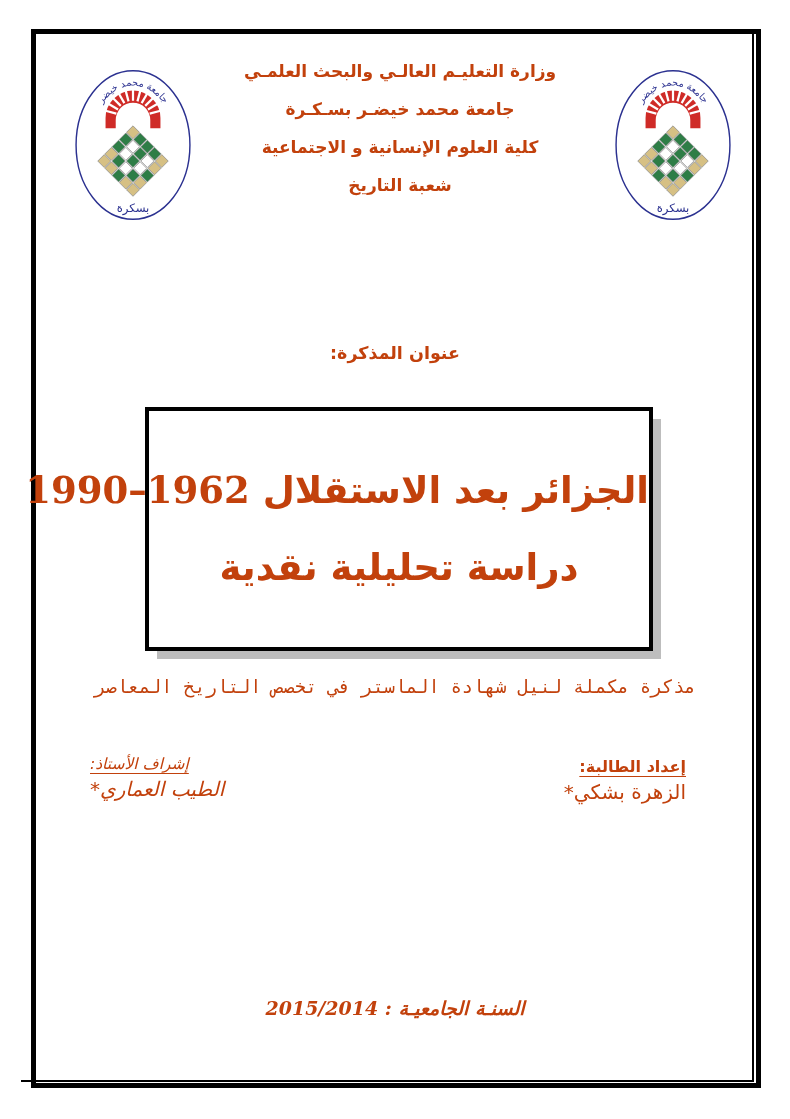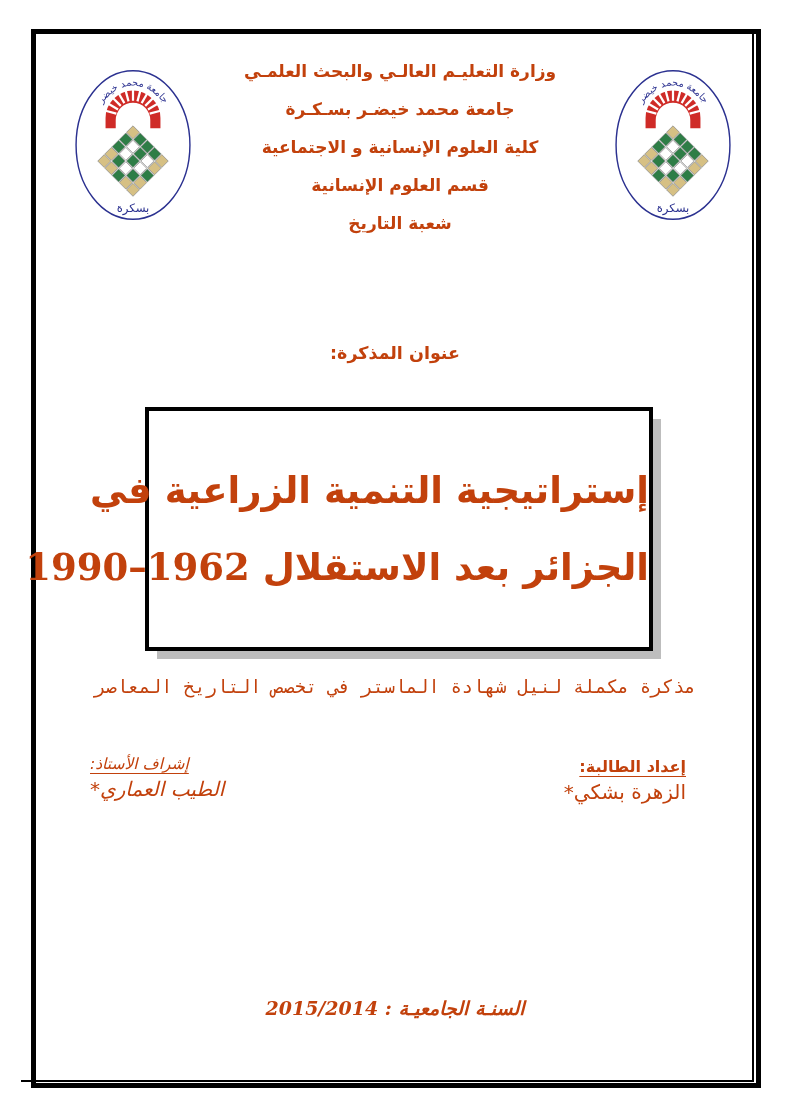--- a/index.html
+++ b/index.html
@@ -125,29 +125,28 @@
   </svg>
 
   <svg class="logo logo-right" viewBox="0 0 120 153">
     <use href="#uni-logo"></use>
   </svg>
 
   <div class="header-text" dir="rtl">
     <div class="header-line">وزارة التعليـم العالـي والبحث العلمـي</div>
     <div class="header-line">جامعة محمد خيضـر بسـكـرة</div>
     <div class="header-line">كلية العلوم الإنسانية و الاجتماعية</div>
-    <div class="header-line">قسم العلوم الإنسانية</div>
     <div class="header-line">شعبة التاريخ</div>
   </div>
 
   <div class="title-label" dir="rtl">عنوان المذكرة:</div>
 
   <div class="title-box" dir="rtl">
-    <div class="title-line">إستراتيجية التنمية الزراعية في</div>
     <div class="title-line">الجزائر بعد الاستقلال 1962–1990</div>
+    <div class="title-line">دراسة تحليلية نقدية</div>
   </div>
 
   <div class="subtitle" dir="rtl">مذكرة مكملة لنيل شهادة الماستر في تخصص التاريخ المعاصر</div>
 
   <div class="student-block" dir="rtl">
     <div class="byline-label">إعداد الطالبة:</div>
     <div class="byline-name">الزهرة بشكي*</div>
   </div>
 
   <div class="supervisor-block" dir="rtl">

